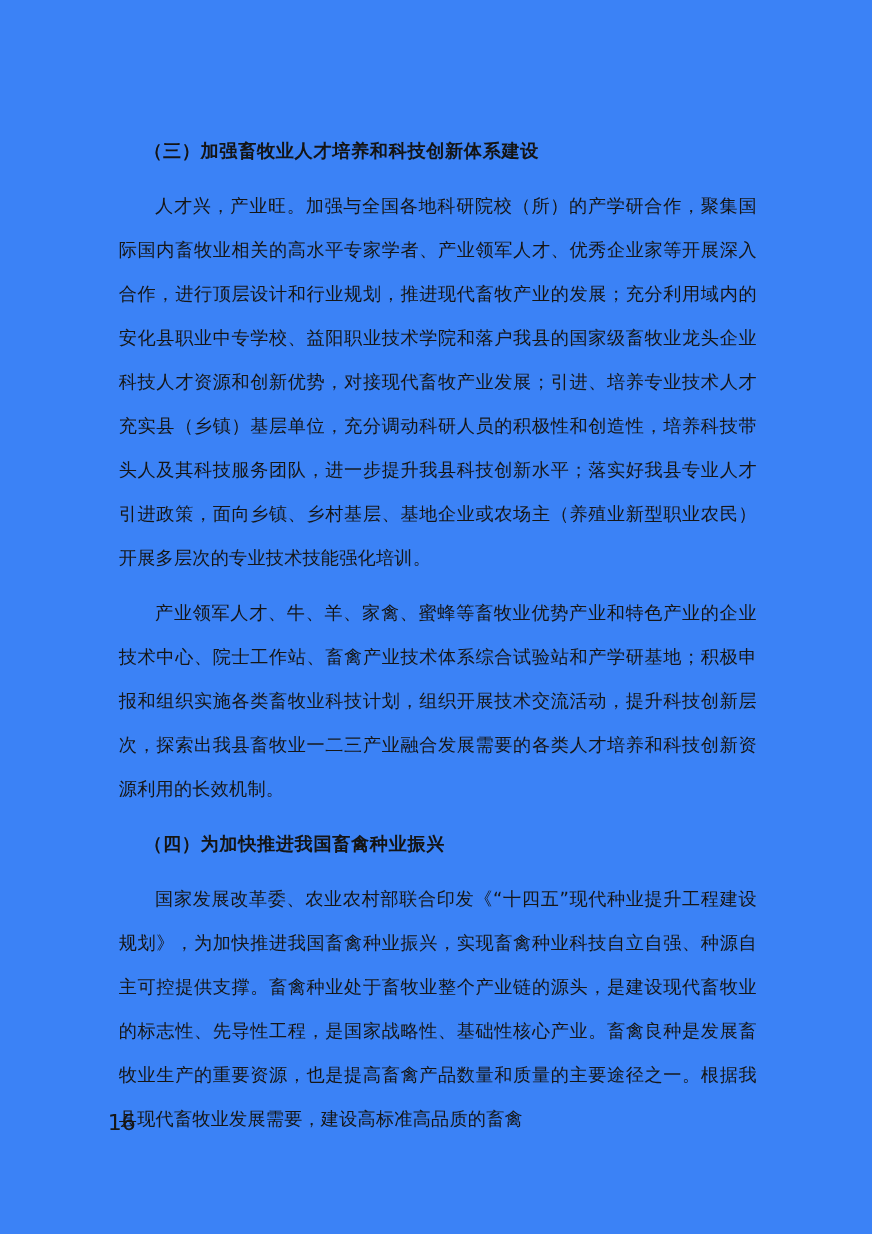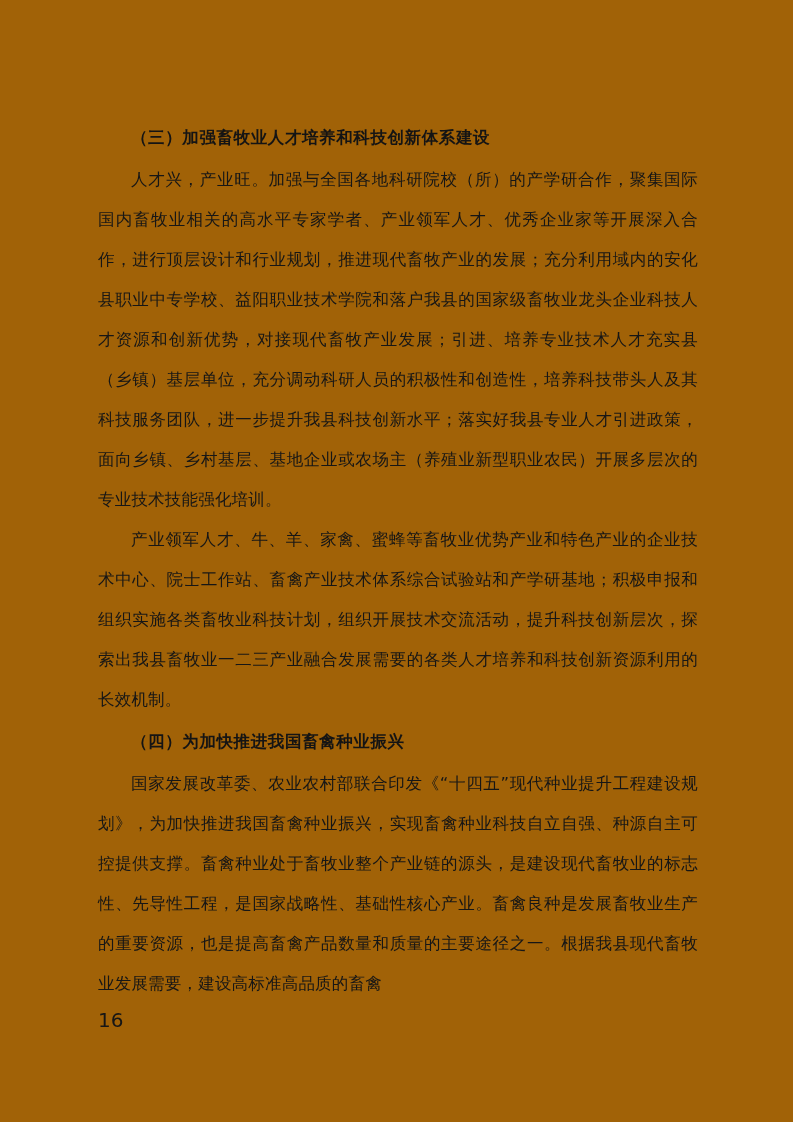--- a/index.html
+++ b/index.html
@@ -7,21 +7,21 @@
     padding: 0;
     background: #ffffff;
   }
   body {
     font-family: "DejaVu Sans", sans-serif;
   }
   .page {
     position: relative;
     width: 793px;
     height: 1122px;
-    background: #a16207;
+    background: #3b82f6;
     overflow: hidden;
     box-sizing: border-box;
   }
   .content {
     position: absolute;
     left: 98px;
     top: 118px;
     width: 600px;
   }
   .doc-heading {
@@ -31,21 +31,21 @@
     letter-spacing: 0.6px;
     line-height: 40px;
     margin: 0 0 2px 0;
     text-indent: 33px;
     font-family: "DejaVu Sans", sans-serif;
   }
   .doc-para {
     font-size: 16.5px;
     color: #161616;
     line-height: 40px;
-    margin: 0;
+    margin: 10px;
     text-align: justify;
     text-justify: inter-ideograph;
     text-indent: 33px;
     letter-spacing: 0.2px;
     font-family: "DejaVu Sans", sans-serif;
   }
   .doc-para + .doc-heading {
     margin-top: 2px;
   }
   .page-number {

